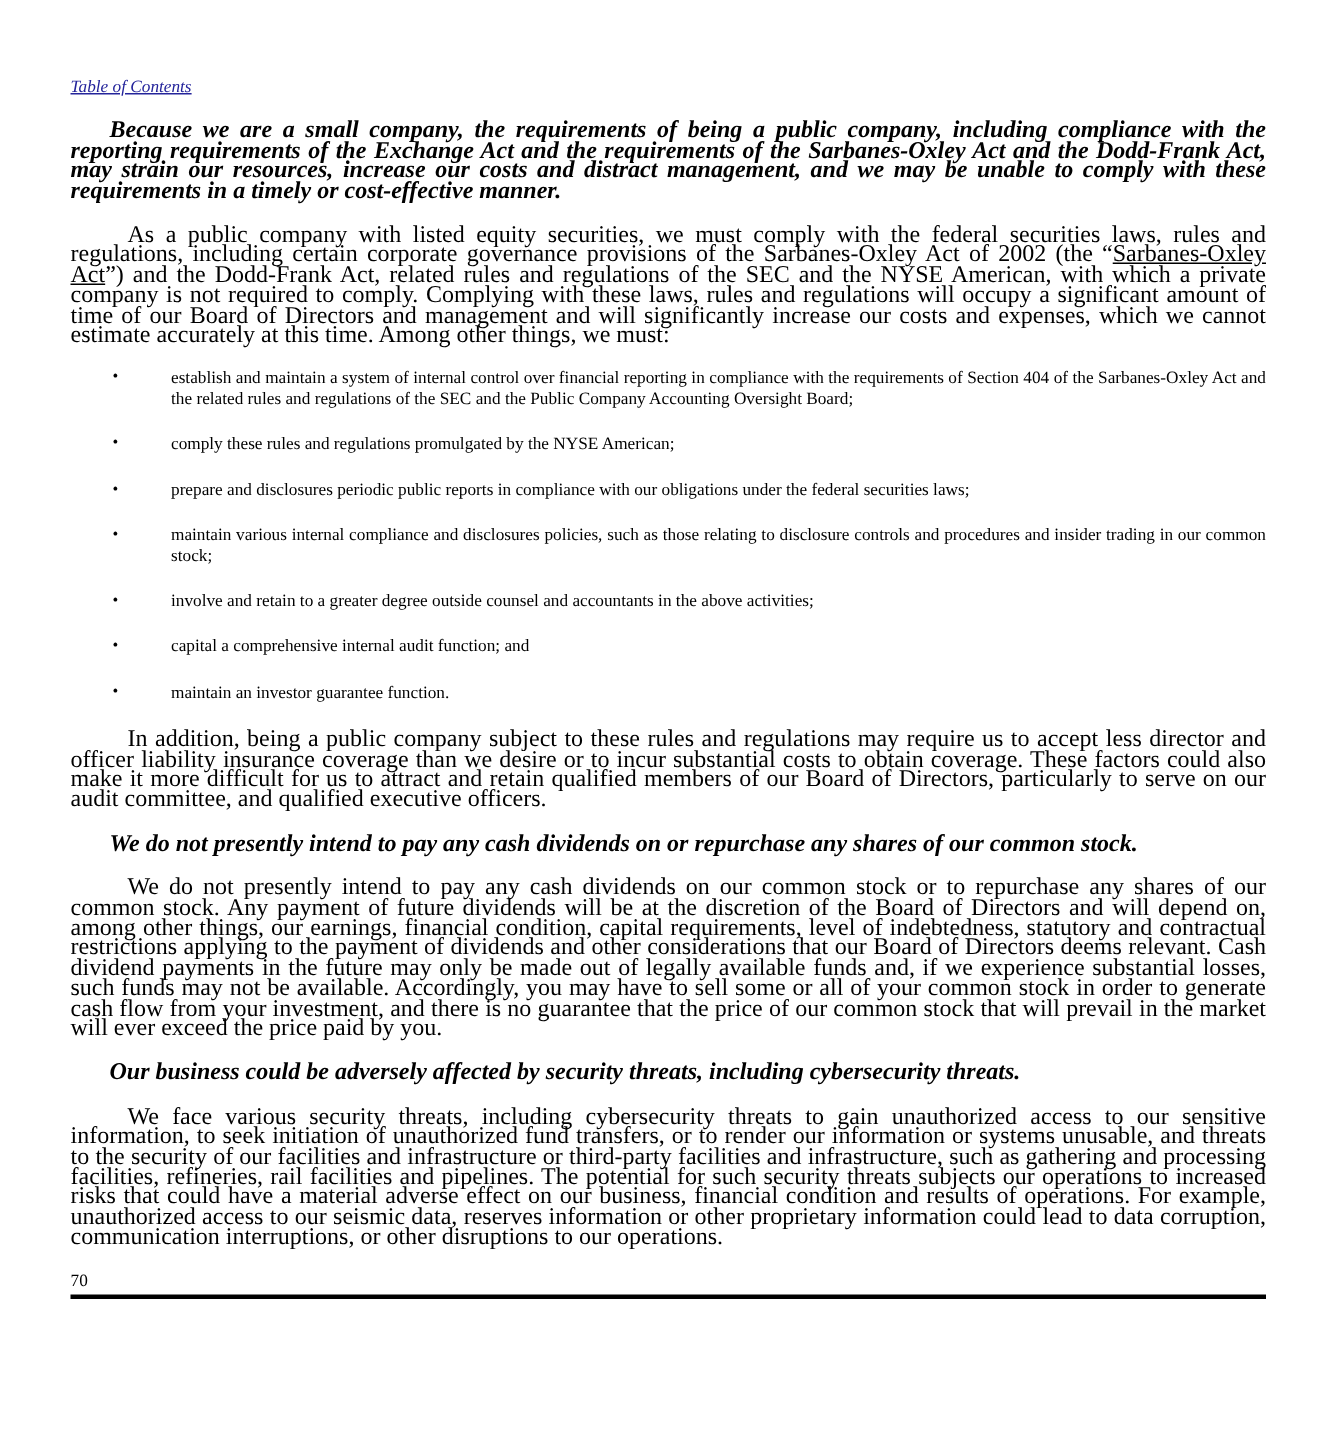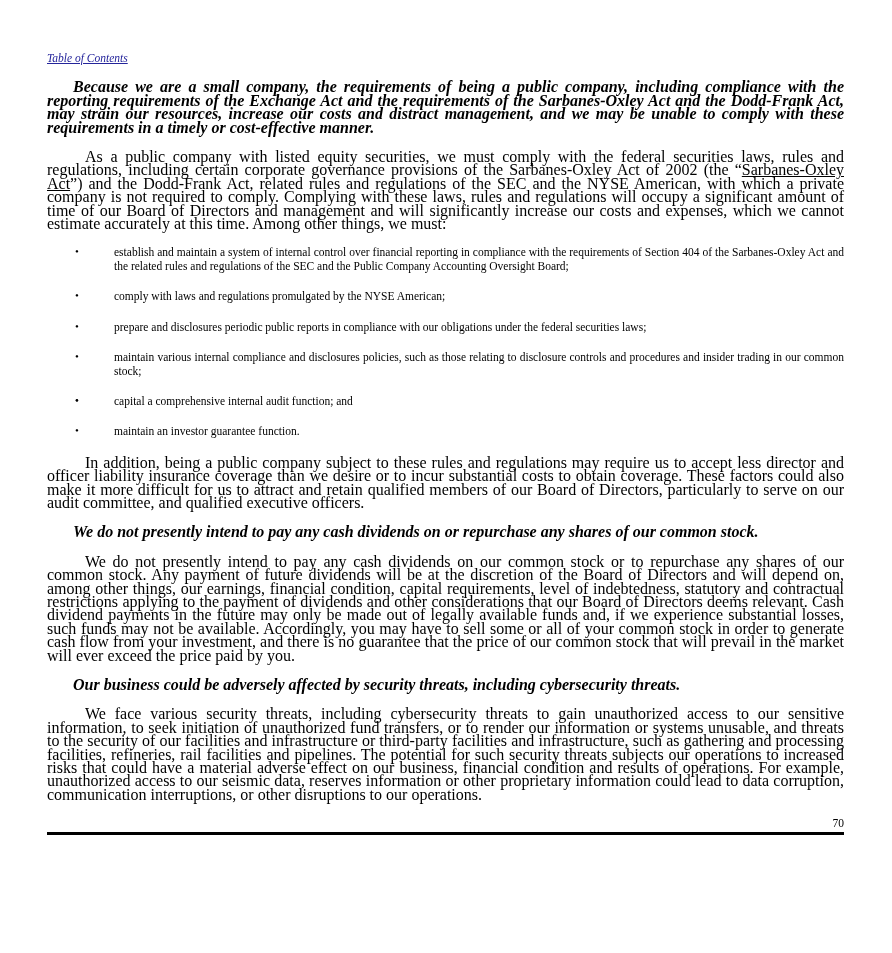--- a/index.html
+++ b/index.html
@@ -58,21 +58,21 @@
   ul.req li .bullet {
     position: absolute;
     left: 28px;
     top: -1px;
     font-size: 11px;
   }
   .footer {
     margin-top: 16px;
   }
   .pagenum {
-    text-align: right;
+    text-align: left;
     font-size: 11.5px;
     line-height: 13px;
   }
   .rule {
     margin-top: 2px;
     height: 3px;
     background: #000000;
     width: 100%;
   }
 </style>
@@ -84,24 +84,24 @@
   <div class="toc">
     <a href="#">Table of Contents</a>
   </div>
 
   <p class="h">Because we are a small company, the requirements of being a public company, including compliance with the reporting requirements of the Exchange Act and the requirements of the Sarbanes-Oxley Act and the Dodd-Frank Act, may strain our resources, increase our costs and distract management, and we may be unable to comply with these requirements in a timely or cost-effective manner.</p>
 
   <p><span>As a public company with listed equity securities, we must comply with the federal securities laws, rules and regulations, including certain corporate governance provisions of the Sarbanes-Oxley Act of 2002 (the “</span><span class="u">Sarbanes-Oxley Act</span><span>”) and the Dodd-Frank Act, related rules and regulations of the SEC and the NYSE American, with which a private company is not required to comply. Complying with these laws, rules and regulations will occupy a significant amount of time of our Board of Directors and management and will significantly increase our costs and expenses, which we cannot estimate accurately at this time. Among other things, we must:</span></p>
 
   <ul class="req">
     <li><span class="bullet">•</span><span>establish and maintain a system of internal control over financial reporting in compliance with the requirements of Section 404 of the Sarbanes-Oxley Act and the related rules and regulations of the SEC and the Public Company Accounting Oversight Board;</span></li>
-    <li><span class="bullet">•</span><span>comply with laws and regulations promulgated by the NYSE American;</span></li>
+    <li><span class="bullet">•</span><span>comply these rules and regulations promulgated by the NYSE American;</span></li>
     <li><span class="bullet">•</span><span>prepare and disclosures periodic public reports in compliance with our obligations under the federal securities laws;</span></li>
     <li><span class="bullet">•</span><span>maintain various internal compliance and disclosures policies, such as those relating to disclosure controls and procedures and insider trading in our common stock;</span></li>
-    <li><span class="bullet">•</span></li>
+    <li><span class="bullet">•</span><span>involve and retain to a greater degree outside counsel and accountants in the above activities;</span></li>
     <li><span class="bullet">•</span><span>capital a comprehensive internal audit function; and</span></li>
     <li><span class="bullet">•</span><span>maintain an investor guarantee function.</span></li>
   </ul>
 
   <p>In addition, being a public company subject to these rules and regulations may require us to accept less director and officer liability insurance coverage than we desire or to incur substantial costs to obtain coverage. These factors could also make it more difficult for us to attract and retain qualified members of our Board of Directors, particularly to serve on our audit committee, and qualified executive officers.</p>
 
   <p class="h">We do not presently intend to pay any cash dividends on or repurchase any shares of our common stock.</p>
 
   <p>We do not presently intend to pay any cash dividends on our common stock or to repurchase any shares of our common stock. Any payment of future dividends will be at the discretion of the Board of Directors and will depend on, among other things, our earnings, financial condition, capital requirements, level of indebtedness, statutory and contractual restrictions applying to the payment of dividends and other considerations that our Board of Directors deems relevant. Cash dividend payments in the future may only be made out of legally available funds and, if we experience substantial losses, such funds may not be available. Accordingly, you may have to sell some or all of your common stock in order to generate cash flow from your investment, and there is no guarantee that the price of our common stock that will prevail in the market will ever exceed the price paid by you.</p>
 

